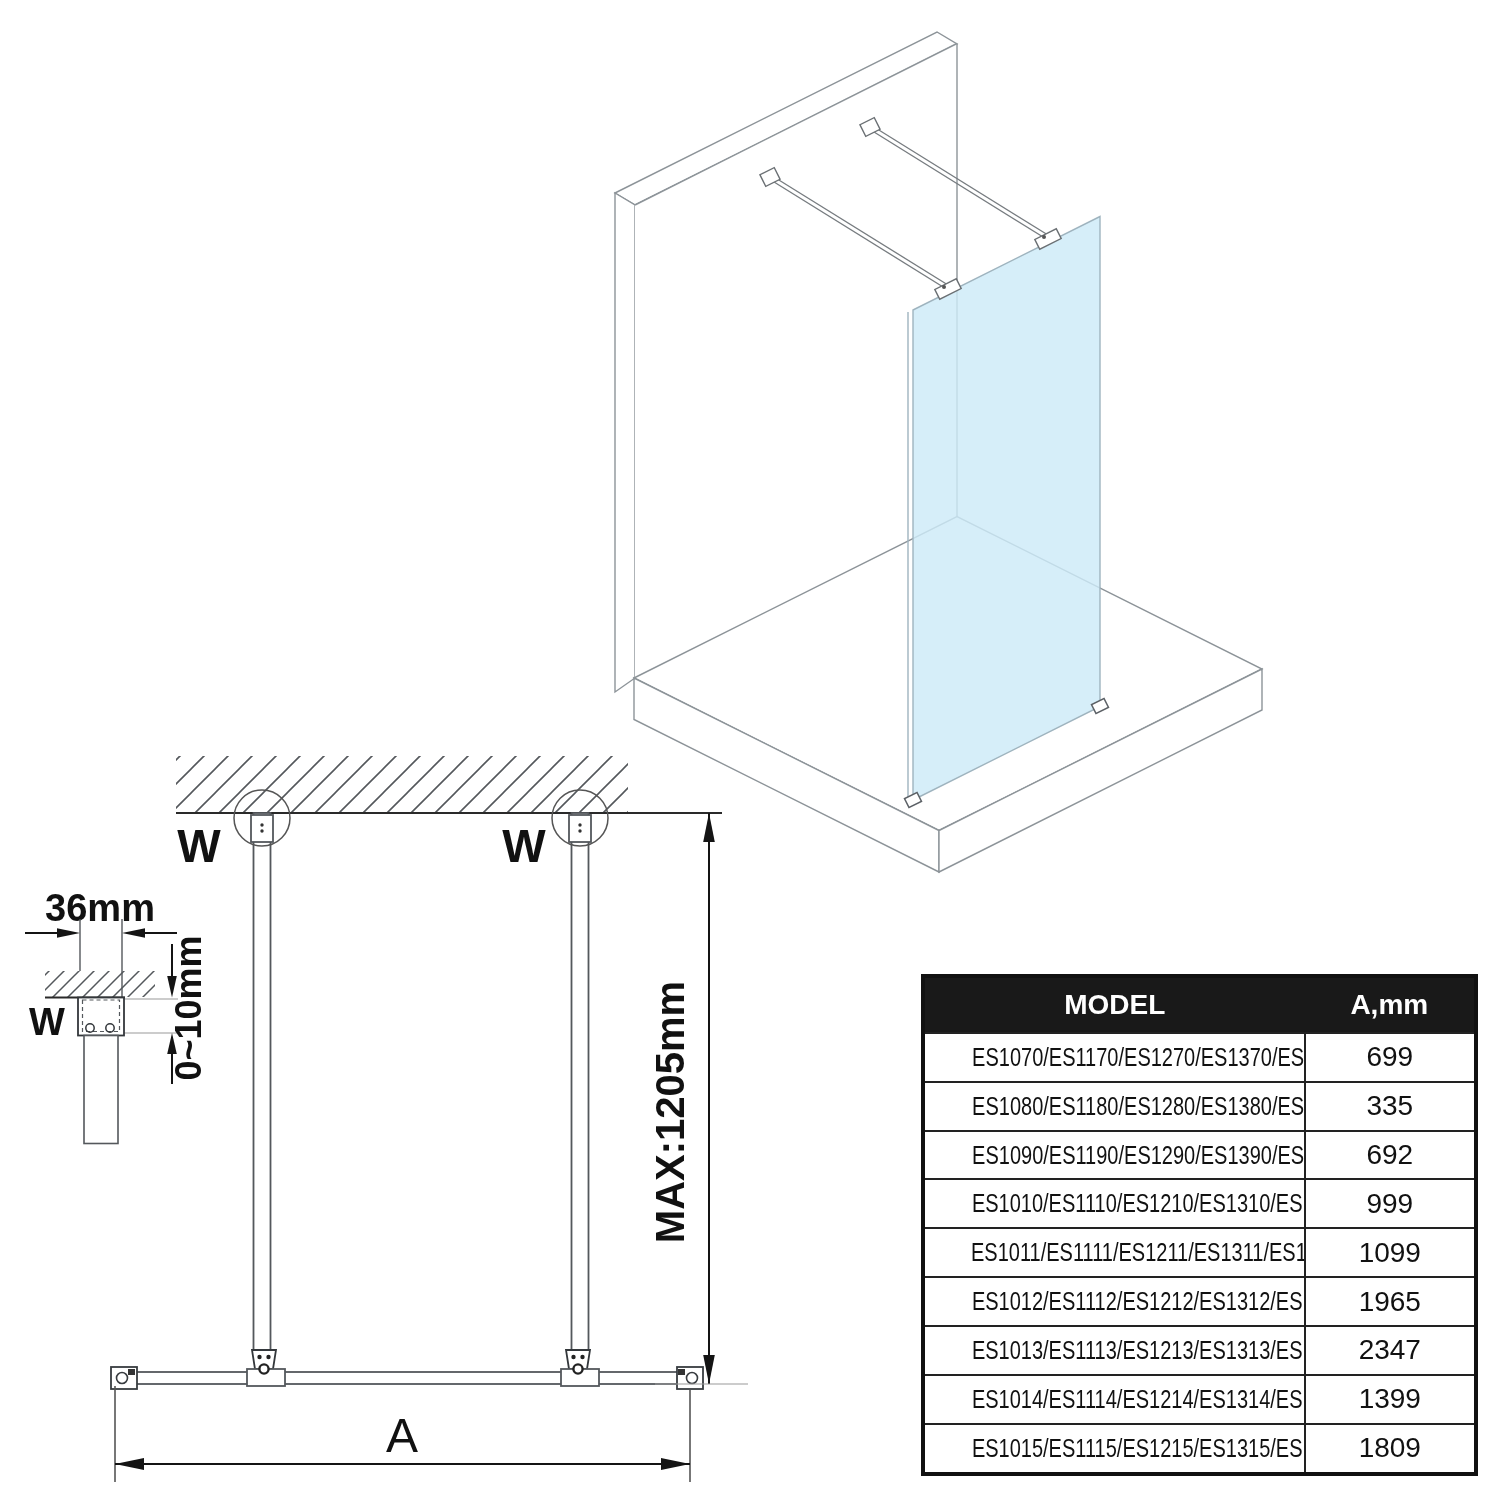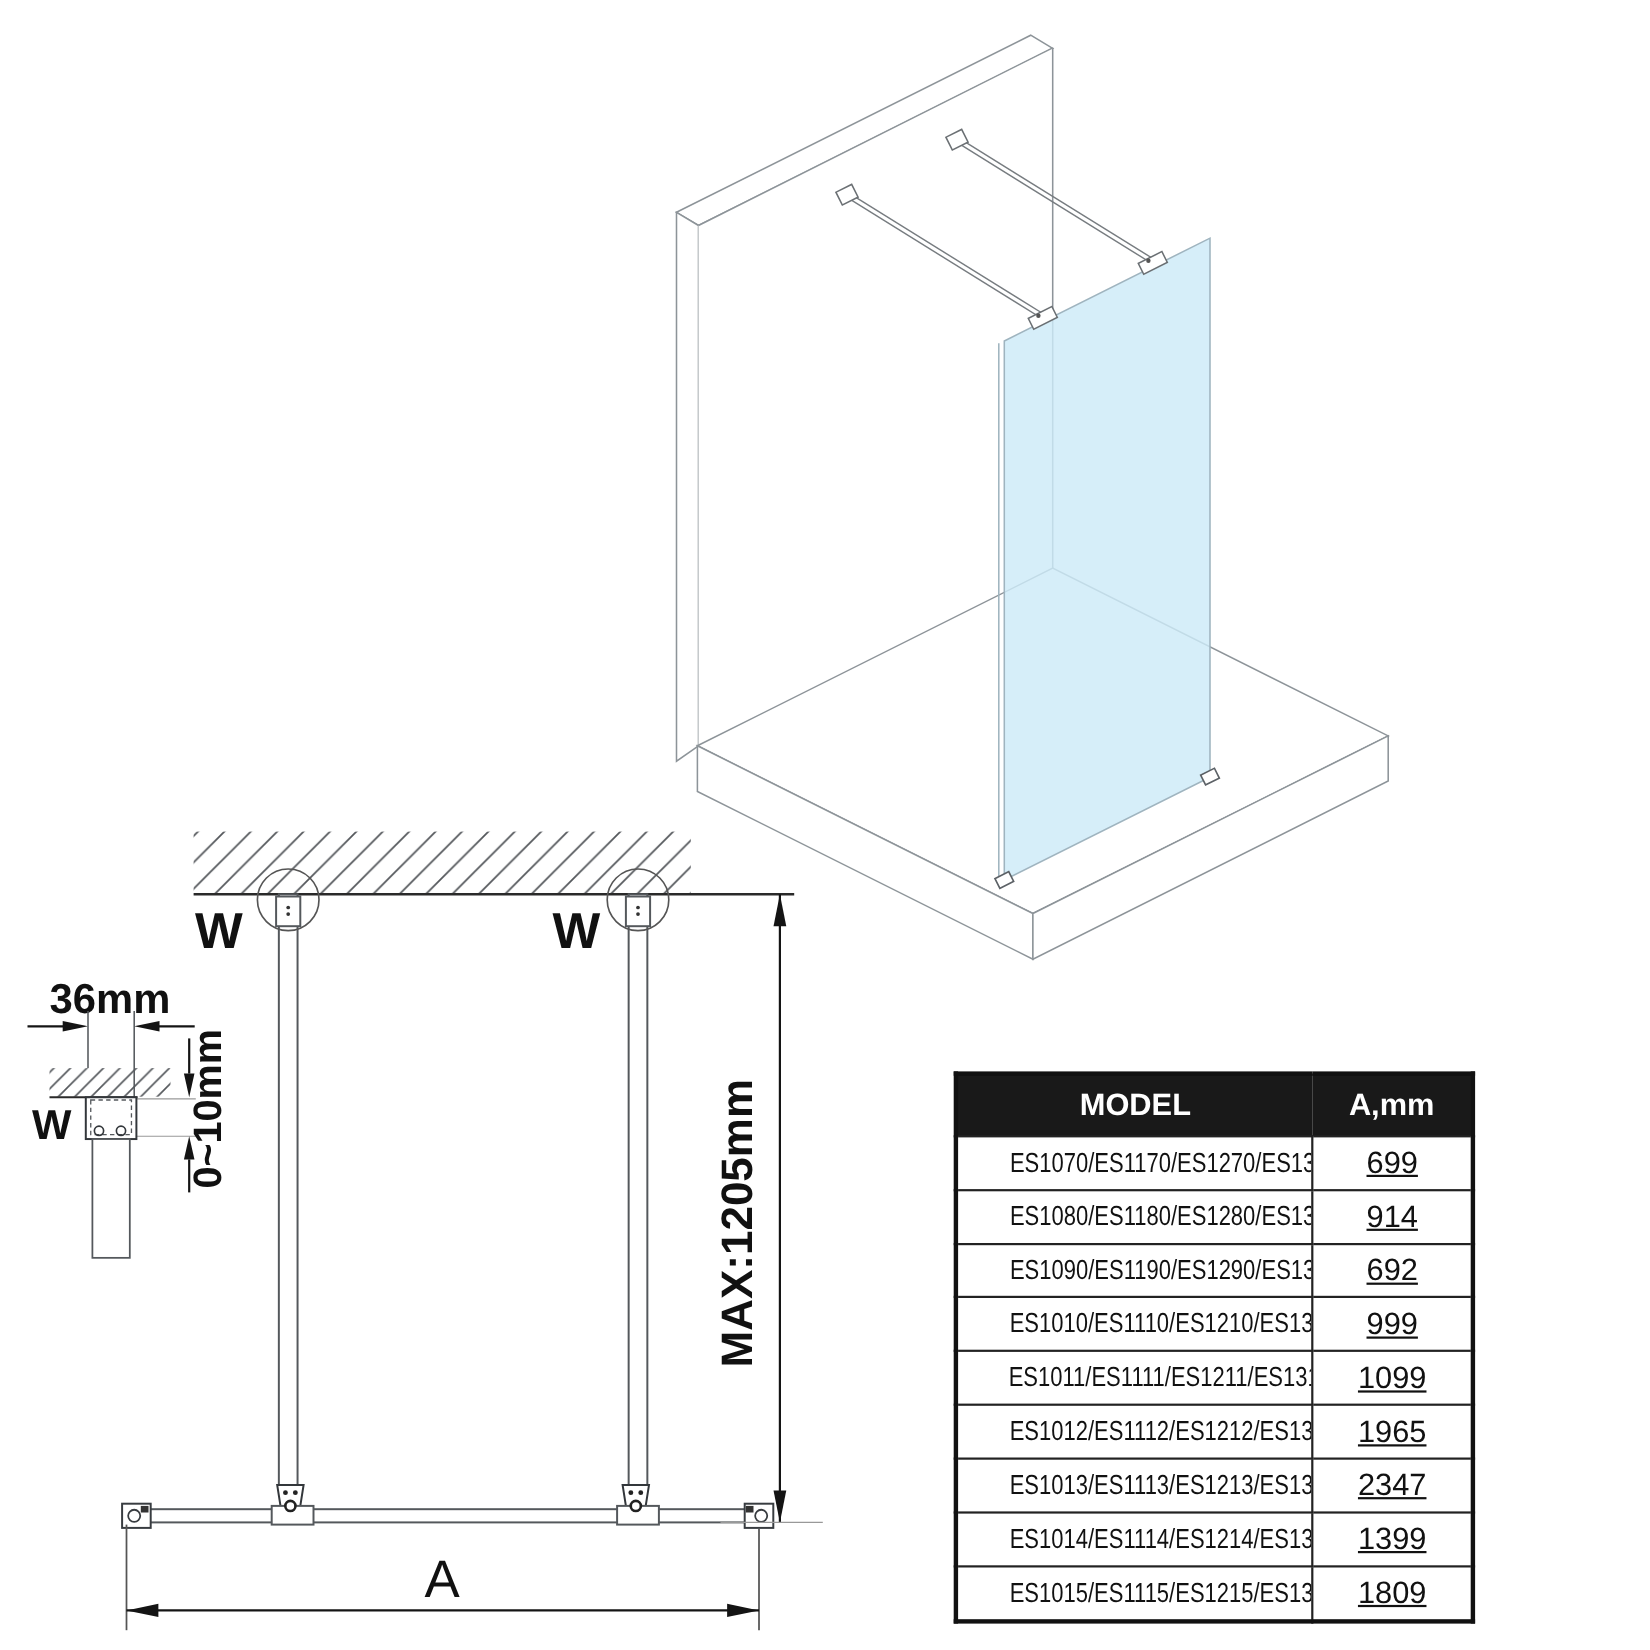--- a/index.html
+++ b/index.html
@@ -1,27 +1,27 @@
 <!DOCTYPE html>
 <html><head>
 <meta charset="utf-8">
 <style>
   html,body{margin:0;padding:0;background:#ffffff;}
   body{width:1500px;height:1500px;position:relative;font-family:"Liberation Sans",sans-serif;}
   #stage{position:absolute;left:0;top:0;width:1500px;height:1500px;}
   svg text{fill:#111;}
   .dim-label{font-weight:bold;fill:#111;}
   
-  .spec-table{position:absolute;left:867px;top:974px;width:474px;height:502px;}
+  .spec-table{position:absolute;left:921px;top:974px;width:557px;height:502px;}
   .spec-table table{width:100%;height:100%;border-collapse:collapse;border:4px solid #111;table-layout:fixed;}
   .spec-table th{background:#191919;color:#fff;font-size:28px;font-weight:bold;text-align:center;vertical-align:middle;height:52px;border:0;}
   .spec-table td{border:2.5px solid #222;text-align:center;vertical-align:middle;color:#111;padding:0;overflow:hidden;white-space:nowrap;}
   .spec-table td.model{font-size:25px;}
   .spec-table td.model span{display:inline-block;transform:scaleX(0.8);transform-origin:center;}
-  .spec-table td.dim{font-size:28px;text-decoration:underline;}
+  .spec-table td.dim{font-size:28px;}
   .col-model{width:69%;}
   .col-dim{width:31%;}
 </style>
 </head>
 <body>
 
 <svg id="stage" viewBox="0 0 1500 1500">
   <defs>
     <pattern id="hatch" width="24" height="24" patternUnits="userSpaceOnUse">
       <path d="M-6,30 L30,-6 M-6,6 L6,-6 M18,30 L30,18" stroke="#54585c" stroke-width="1.6" fill="none"></path>
@@ -182,21 +182,21 @@
         <th>A,mm</th>
       </tr>
     </thead>
     <tbody>
       <tr>
           <td class="model"><span>ES1070/ES1170/ES1270/ES1370/ES1570</span></td>
           <td class="dim">699</td>
         </tr>
       <tr>
           <td class="model"><span>ES1080/ES1180/ES1280/ES1380/ES1580</span></td>
-          <td class="dim">914</td>
+          <td class="dim">335</td>
         </tr>
       <tr>
           <td class="model"><span>ES1090/ES1190/ES1290/ES1390/ES1590</span></td>
           <td class="dim">692</td>
         </tr>
       <tr>
           <td class="model"><span>ES1010/ES1110/ES1210/ES1310/ES1510</span></td>
           <td class="dim">999</td>
         </tr>
       <tr>

